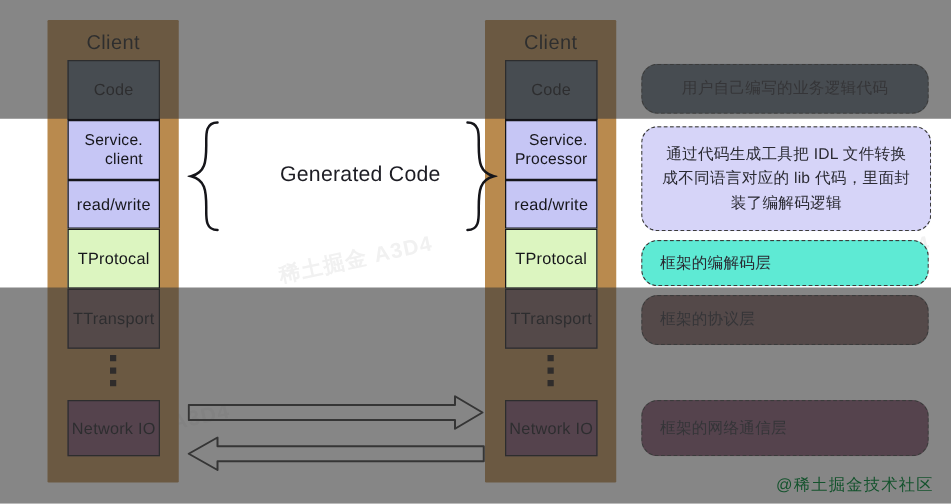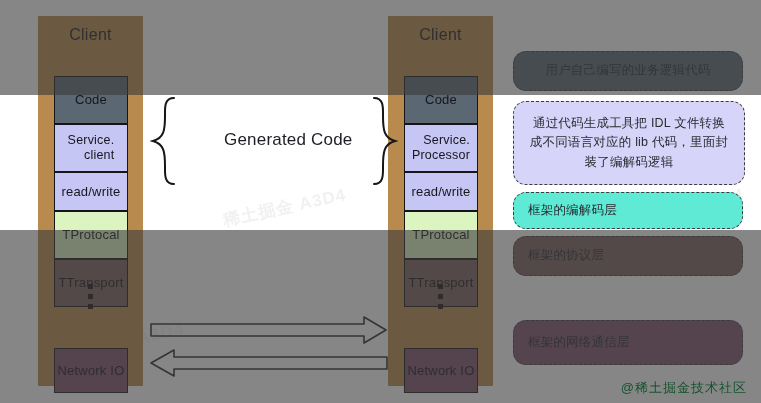--- a/index.html
+++ b/index.html
@@ -45,21 +45,20 @@
     border:1.6px solid #15151a;
     box-sizing:border-box;
     display:flex;
     align-items:center;
     justify-content:center;
     text-align:center;
     font-size:13px;
     color:#16161b;
     line-height:1.18;
     letter-spacing:.2px;
-    margin-top:28px;
   }
   .lbox.two-line{font-size:12.5px;text-align:right;}
 
   
   .vdots{position:absolute;width:6px;}
   .vdots i{display:block;width:5px;height:5px;background:#1c1410;margin:0 auto 5px auto;}
 
   
   .brace{position:absolute;}
   .brace svg{display:block;}

